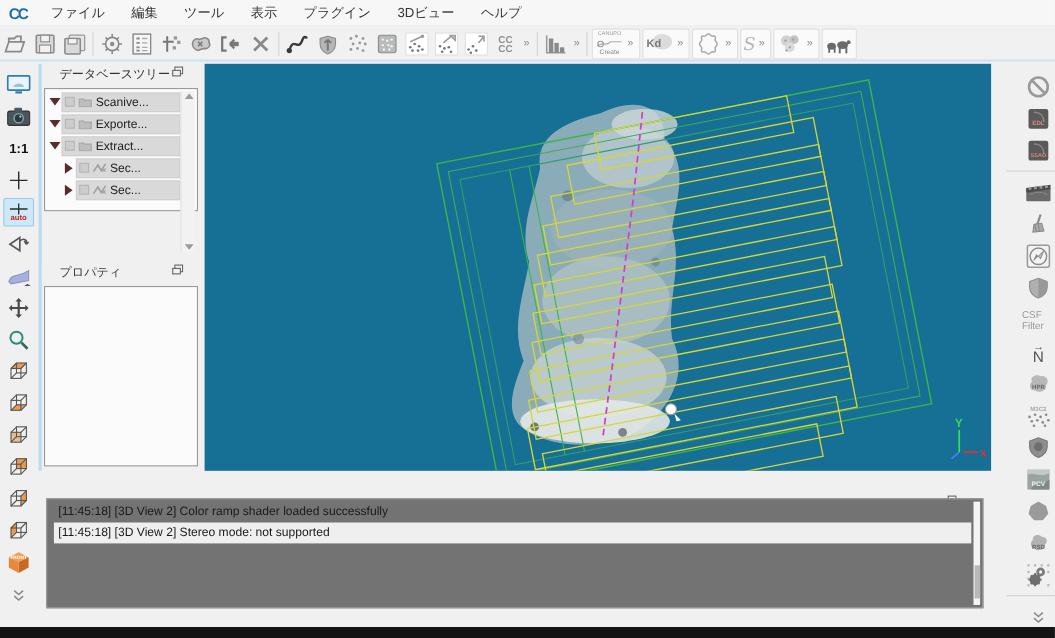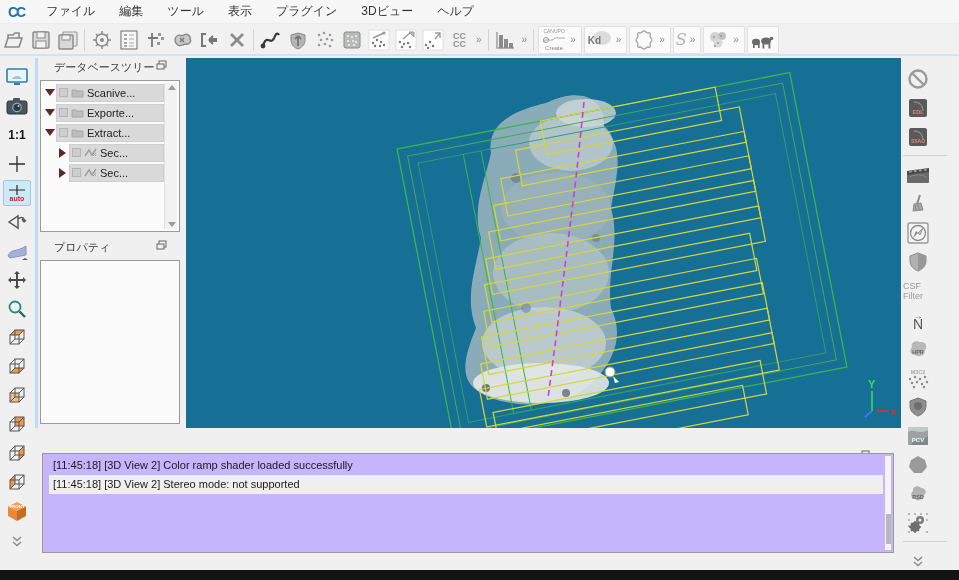--- a/index.html
+++ b/index.html
@@ -38,21 +38,21 @@
   .auto-label { font-size:7px; font-weight:bold; color:#cc2222; line-height:6px; }
   .front-label { }
   #left-divider { left:35px; top:58px; width:3px; height:370px; background:#bcdcf0; }
 
   
   .panel-header { background:#f0f0f0; display:flex; align-items:flex-start;
     font-size:11px; color:#333; padding:0 16px; }
   .panel-header .title { flex:1; }
   .float-icon svg { display:block; }
   #dbtree-header { left:38px; top:60px; width:145px; height:18px; }
-  #dbtree-box { left:40px; top:80px; width:140px; height:152px; background:#fbfbfb;
+  #dbtree-box { left:40px; top:80px; width:140px; height:112px; background:#fbfbfb;
     border:1px solid #9a9a9a; padding:2px 1px 2px 2px; }
   .tree-row { height:19px; display:flex; align-items:center; margin-bottom:1px; }
   .indent { width:13px; flex:none; }
   .exp { width:13px; flex:none; display:flex; justify-content:center; }
   .exp-down { width:0; height:0; border-left:5px solid transparent;
     border-right:5px solid transparent; border-top:7px solid #5a2b2b; }
   .exp-right { width:0; height:0; border-top:5px solid transparent;
     border-bottom:5px solid transparent; border-left:7px solid #5a2b2b; }
   .tree-chip { background:#d9d9d9; border:1px solid #cfcfcf; height:18px; flex:1;
     display:flex; align-items:center; gap:3px; padding:0 2px; overflow:hidden; }
@@ -70,32 +70,32 @@
   #props-box { left:40px; top:260px; width:140px; height:164px; background:#fbfbfb;
     border:1px solid #9a9a9a; }
 
   
   #viewport { left:186px; top:58px; width:715px; height:370px; background:#166f95; overflow:hidden; }
   #mode-label { position:absolute; top:4px; left:0; width:100%; text-align:center;
     font-size:12px; color:#e4e4e4; text-shadow:1px 1px 1px rgba(0,0,0,.5); }
 
   
   #right-rail { left:903px; top:58px; width:56px; height:504px; background:#f0f0f0;
-    display:flex; flex-direction:column; align-items:flex-start; gap:4px; padding-top:8px; }
+    display:flex; flex-direction:column; align-items:flex-end; gap:4px; padding-top:8px; }
   .rrail-btn { width:30px; height:25px; display:flex; align-items:center; justify-content:center; flex:none; }
   .rrail-sep { width:44px; height:1px; background:#d0d0d0; margin:2px 0; flex:none; }
   .csf-label { font-size:9px; color:#9a9a9a; }
   .n-stack { display:flex; flex-direction:column; align-items:center; line-height:9px; }
   .n-arrow { font-size:10px; color:#555; }
   .n-letter { font-size:14px; color:#555; }
 
   
   #console-header { left:38px; top:450px; width:863px; height:18px; }
   .close-x { font-size:12px; color:#444; padding:0 4px; }
-  #console-box { left:42px; top:453px; width:852px; height:100px; background:#c4b5fd;
+  #console-box { left:42px; top:453px; width:852px; height:100px; background:#737373;
     border:1px solid #9a9a9a; padding:2px 10px 2px 6px; position:absolute; }
   .log-line { font-size:11px; color:#1a1a1a; height:19px; line-height:19px; white-space:nowrap;
     overflow:hidden; padding-left:4px; }
   .log-line:nth-child(even) { background:#efefef; }
   #console-scroll { position:absolute; right:2px; top:2px; width:6px; height:94px; background:#f4f4f4; }
   #console-thumb { position:absolute; right:0; top:58px; width:5px; height:30px; background:#b8b8b8; }
 
   #bottom-strip { left:0; top:570px; width:959px; height:10px; background:#141414; }
   svg { display:block; }
 </style>

